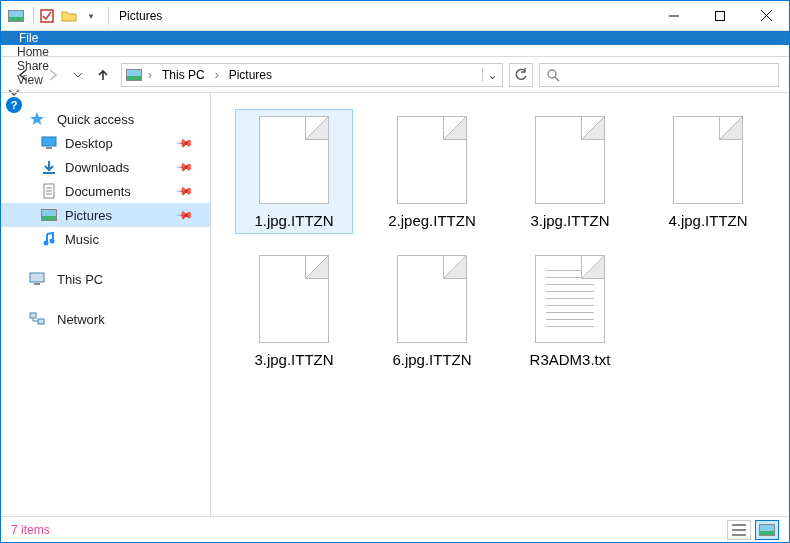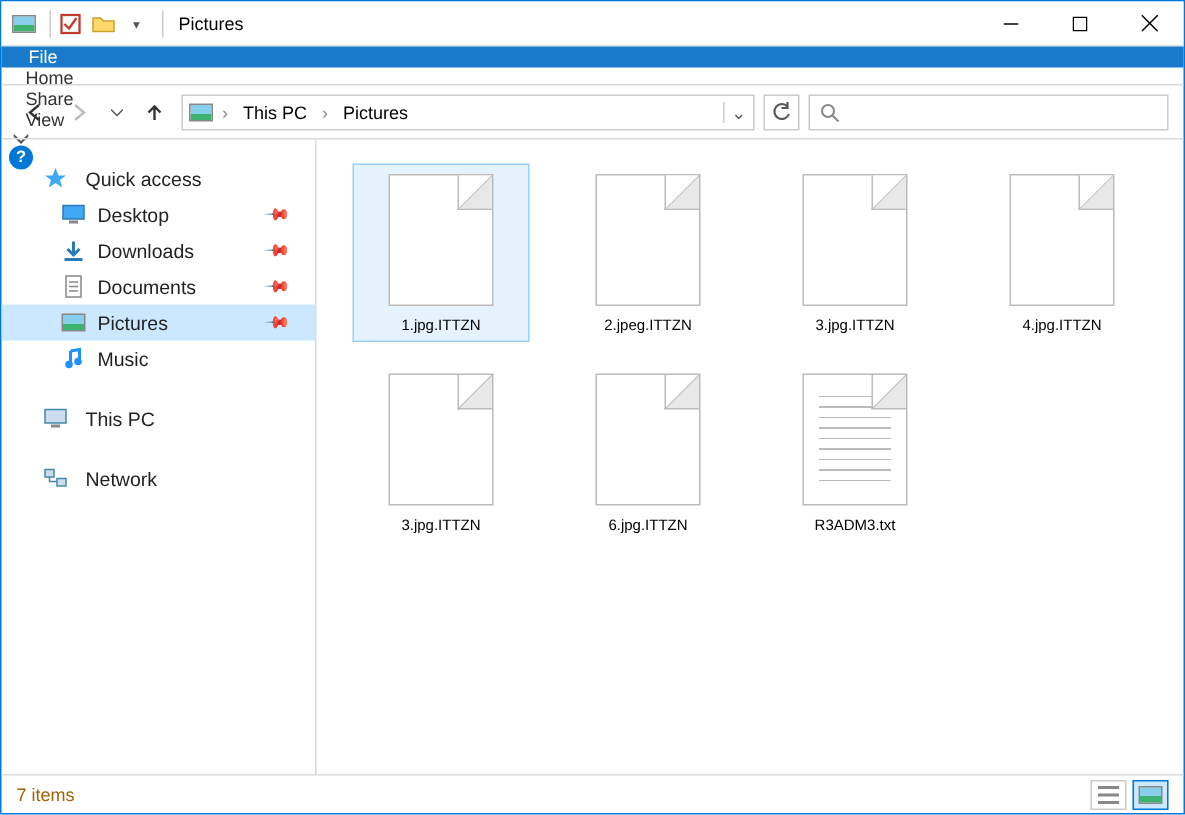--- a/index.html
+++ b/index.html
@@ -83,41 +83,41 @@
   .side-item.selected{ background:#cce8ff; }
   .pin{ position:absolute; right:18px; color:#888; font-size:11px; transform:rotate(45deg);}
   .sicon{ width:16px; height:16px; display:flex;align-items:center;justify-content:center;}
   .files {
     flex:1; padding:16px 10px 10px 24px;
     display:flex; flex-wrap:wrap; align-content:flex-start;
     gap:14px 20px;
   }
   .file-item{
     width:118px; display:flex; flex-direction:column; align-items:center;
-    font-size:10px; text-align:center; padding:6px 2px 4px; border:1px solid transparent;
+    font-size:15px; text-align:center; padding:6px 2px 4px; border:1px solid transparent;
   }
   .file-item.selected{ border:1px solid #99d1ff; background:#e5f3ff;}
   .file-thumb{
     width:70px; height:88px; background:#fff; border:1px solid #bbb;
     position:relative; margin-bottom:8px;
   }
   .file-thumb::after{
     content:""; position:absolute; top:0; right:0;
     width:22px; height:22px;
     background:linear-gradient(135deg,#fff 0 48%,#bbb 50%,#e8e8e8 52% 100%);
     border-left:1px solid #bbb; border-bottom:1px solid #bbb;
   }
   .file-thumb.txt::before{
     content:""; position:absolute; left:10px; right:10px; top:14px; bottom:14px;
     background:repeating-linear-gradient(#bbb 0 1px,#fff 1px 7px);
   }
   
   .status {
     height:26px; border-top:1px solid #dadada;
-    display:flex; align-items:center; font-size:12px; color:#a16207;
+    display:flex; align-items:center; font-size:12px; color:#ec4899;
     padding:0 10px;
   }
   .status .right{ margin-left:auto; display:flex; gap:4px;}
   .view-btn{ width:24px;height:20px;border:1px solid #ccc;display:flex;align-items:center;justify-content:center;}
   .view-btn.active{ border-color:#0078d7; background:#cce8ff;}
   .mini-pic{
     width:16px;height:12px;background:linear-gradient(#87ceeb 0 60%,#3cb371 60% 100%);
     border:1px solid #888;
   }
   .mini-detail{

